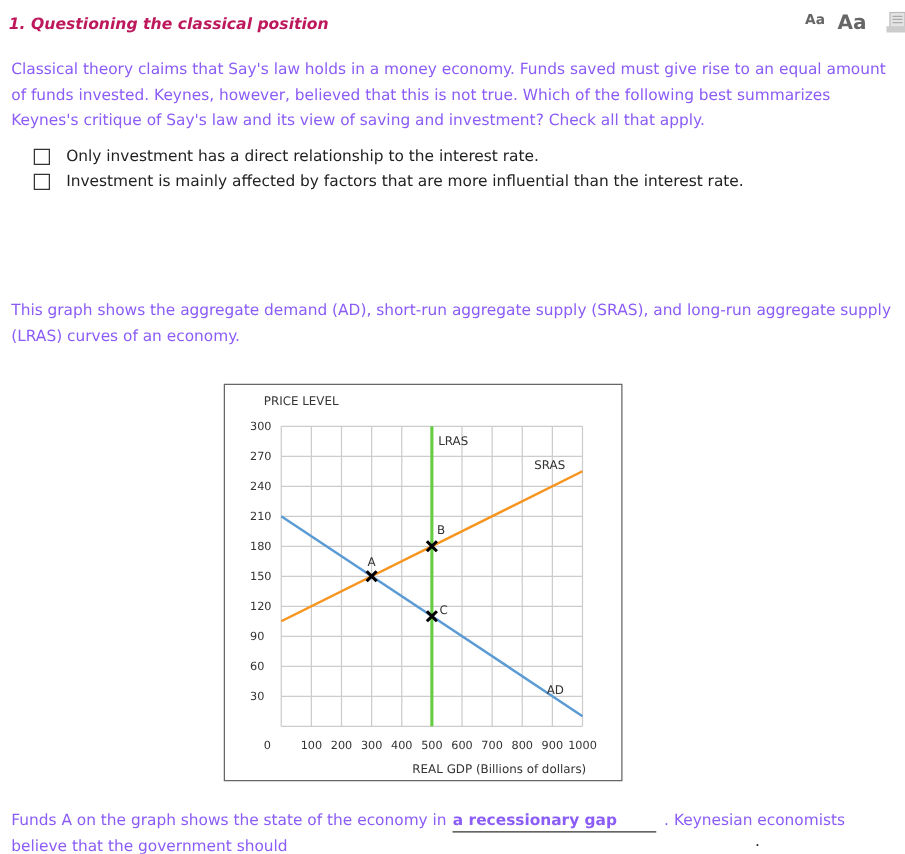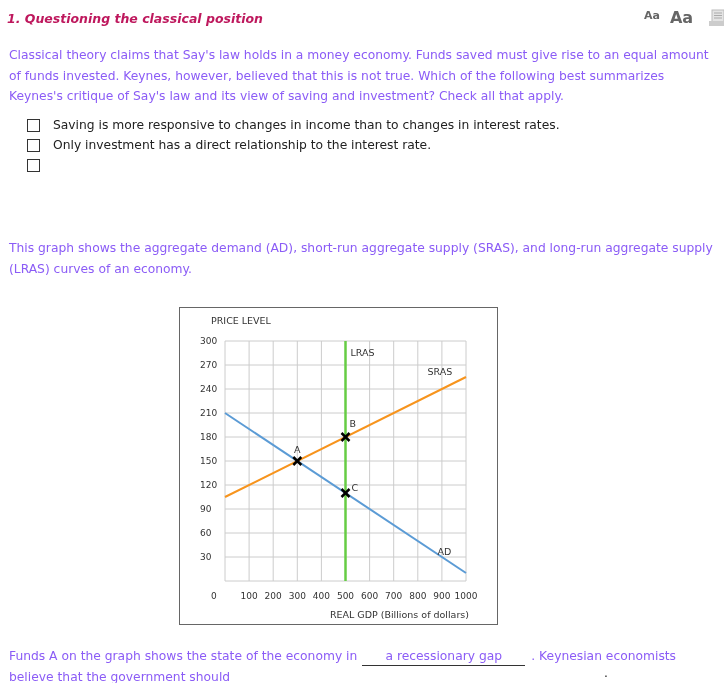--- a/index.html
+++ b/index.html
@@ -34,21 +34,21 @@
       position: absolute; left: 179px; top: 307px; width: 317px; height: 316px;
       border: 1px solid #666; box-sizing: content-box;
     }
     .graph-box svg { position: absolute; left: 0; top: 0; }
     .ax-text { font-family: "DejaVu Sans", sans-serif; font-size: 9px; fill: #333; }
     .ax-title { font-family: "DejaVu Sans", sans-serif; font-size: 9.5px; fill: #333; }
     .curve-label { font-family: "DejaVu Sans", sans-serif; font-size: 9.5px; fill: #333; }
     .p3 { top: 646px; width: 712px; }
     .dropdown-filled {
       display: inline-block; width: 163px; border-bottom: 1px solid #333;
-      text-align: center; margin: 0 6px 0 5px; cursor: pointer; line-height: 17px;
+      margin: 0 6px 0 5px; cursor: pointer; line-height: 17px; font-weight: bold;
     }
     .dropdown-empty {
       position: absolute; left: 440px; top: 666px; width: 160px; height: 18px; cursor: pointer;
     }
     .period2 { position: absolute; left: 604px; top: 666px; font-size: 12.3px; }
   </style>
 </head>
 <body>
 
 <div class="title">1.  Questioning the classical position</div>
@@ -63,28 +63,25 @@
   <line x1="5" y1="6.5" x2="13" y2="6.5" stroke="#aaa"></line>
   <line x1="5" y1="9" x2="13" y2="9" stroke="#aaa"></line>
   <rect x="0" y="12" width="15" height="5" fill="#cccccc"></rect>
 </svg>
 
 <div class="para p1">Classical theory claims that Say's law holds in a money economy. Funds saved must give rise to an equal amount of funds invested. Keynes, however, believed that this is not true. Which of the following best summarizes Keynes's critique of Say's law and its view of saving and investment? Check all that apply.</div>
 
 <div class="options">
   <div class="opt">
     <span class="cb"></span>
-    <span class="opt-label">Saving is more responsive to changes in income than to changes in interest rates.</span>
-  </div>
-  <div class="opt">
-    <span class="cb"></span>
     <span class="opt-label">Only investment has a direct relationship to the interest rate.</span>
   </div>
   <div class="opt">
     <span class="cb"></span>
+    <span class="opt-label">Investment is mainly affected by factors that are more influential than the interest rate.</span>
   </div>
 </div>
 
 <div class="para p2">This graph shows the aggregate demand (AD), short-run aggregate supply (SRAS), and long-run aggregate supply (LRAS) curves of an economy.</div>
 
 <div class="graph-box">
   <svg id="chart-svg" width="317" height="316">
       <line x1="45" y1="33" x2="45" y2="273" stroke="#cccccc" stroke-width="1"></line>
       <line x1="69.1" y1="33" x2="69.1" y2="273" stroke="#cccccc" stroke-width="1"></line>
       <line x1="93.2" y1="33" x2="93.2" y2="273" stroke="#cccccc" stroke-width="1"></line>

